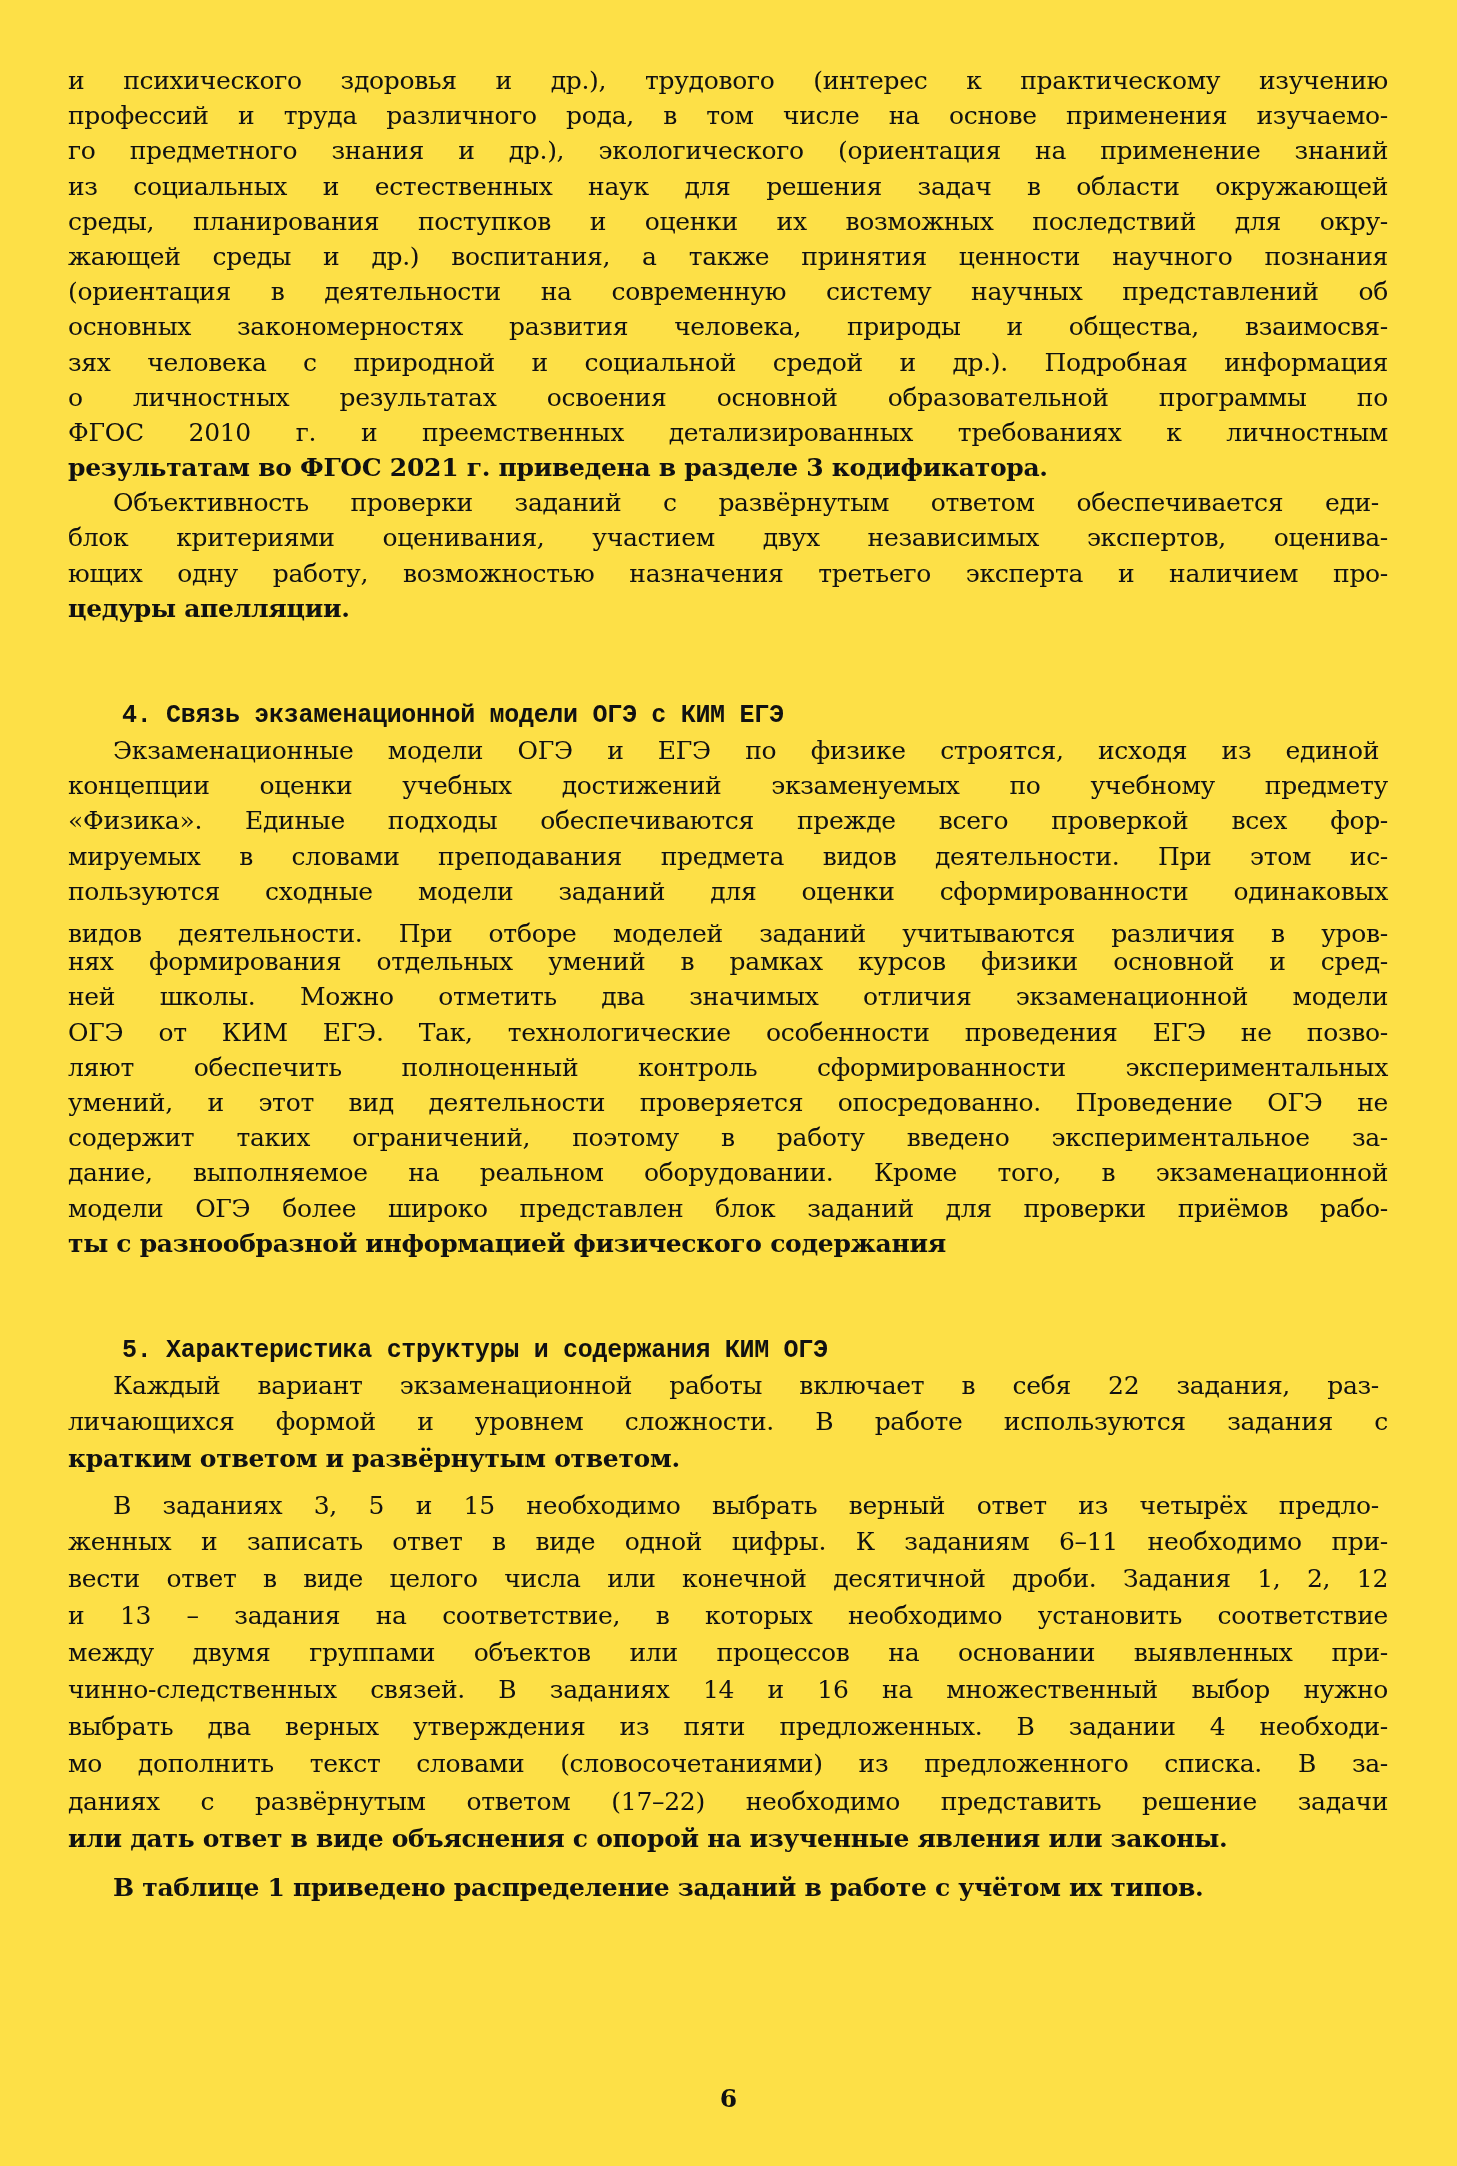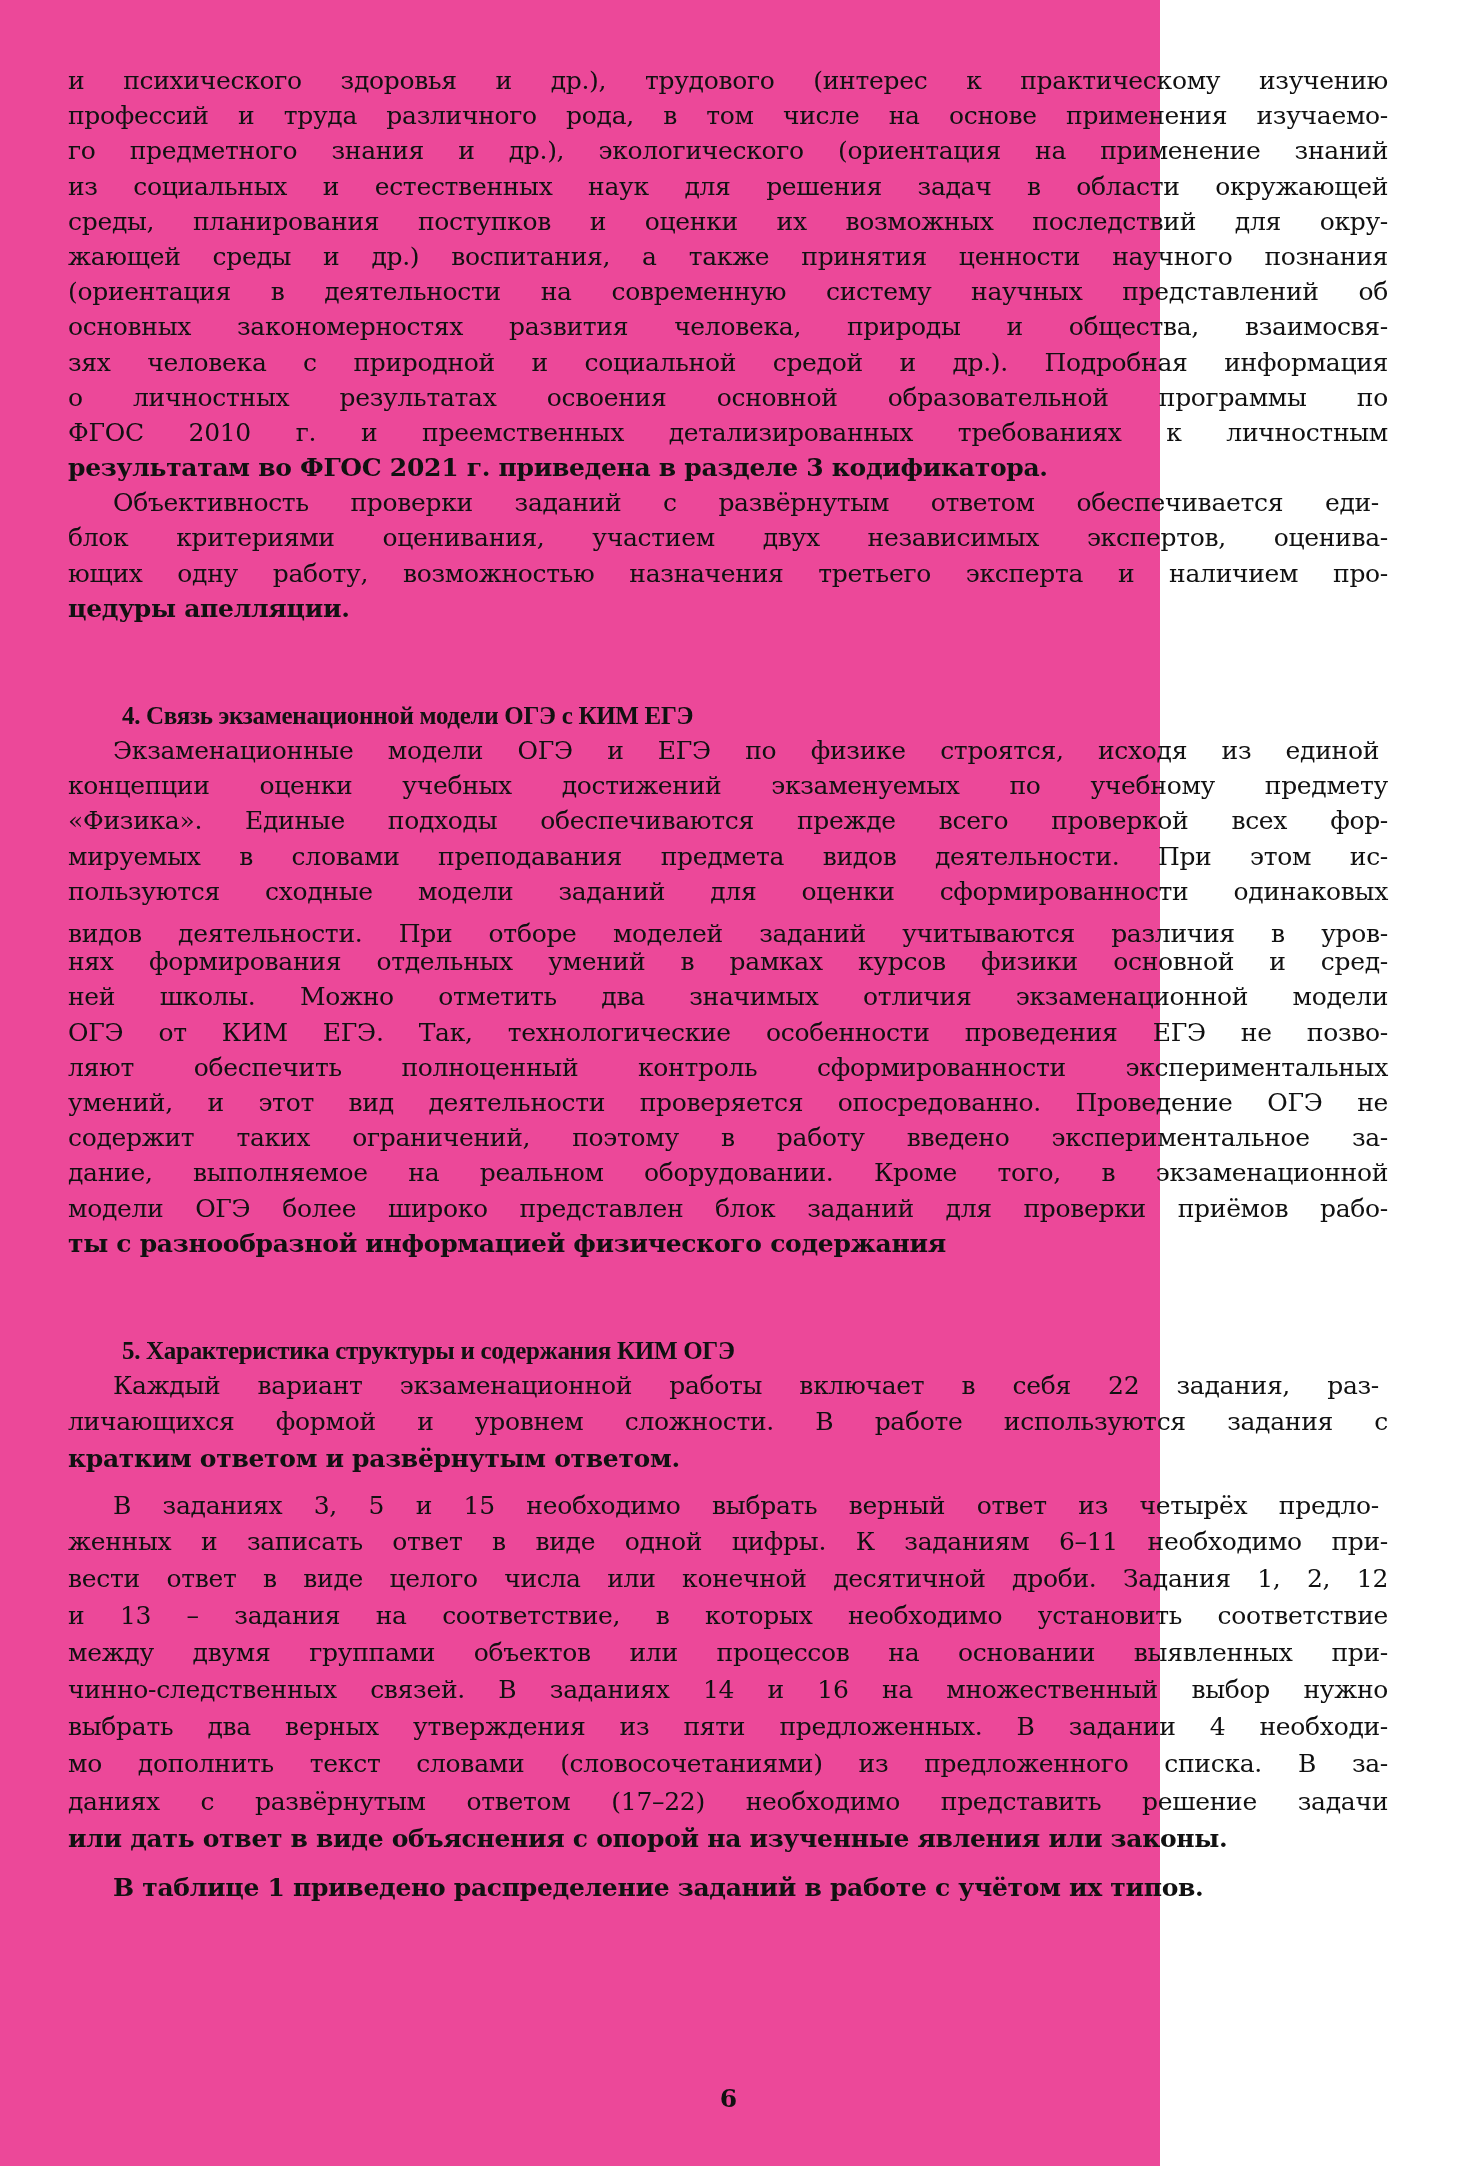--- a/index.html
+++ b/index.html
@@ -1,17 +1,17 @@
 <!DOCTYPE html>
 <html><head>
 <meta charset="utf-8">
 <style>
   html, body { margin: 0; padding: 0; background: #ffffff; }
   body { width: 1457px; height: 2166px; position: relative; overflow: hidden; }
-  .page { position: absolute; left: 0; top: 0; width: 1160px; height: 2166px; background: #ec4899; }
+  .page { position: absolute; left: 0; top: 0; width: 1457px; height: 2166px; background: #fde047; }
   .ln {
     position: absolute;
     left: 68px;
     width: 1320px;
     height: 36px;
     line-height: 36px;
     font-family: "DejaVu Serif", "Liberation Serif", serif;
     font-size: 25px;
     color: #111;
     white-space: nowrap;
@@ -19,21 +19,21 @@
     text-align-last: justify;
     letter-spacing: -0.3px;
   }
   .ln.last { text-align: left; text-align-last: left; font-weight: bold; }
   .ln.indent { left: 113px; width: 1266px; }
   .hd {
     position: absolute;
     left: 122px;
     height: 36px;
     line-height: 36px;
-    font-family: Liberation Serif, serif;
+    font-family: Liberation Mono, monospace;
     font-size: 25px;
     font-weight: bold;
     color: #111;
     white-space: nowrap;
     letter-spacing: -0.3px;
   }
   .pnum {
     position: absolute;
     left: 0; width: 1457px;
     top: 2084px;

